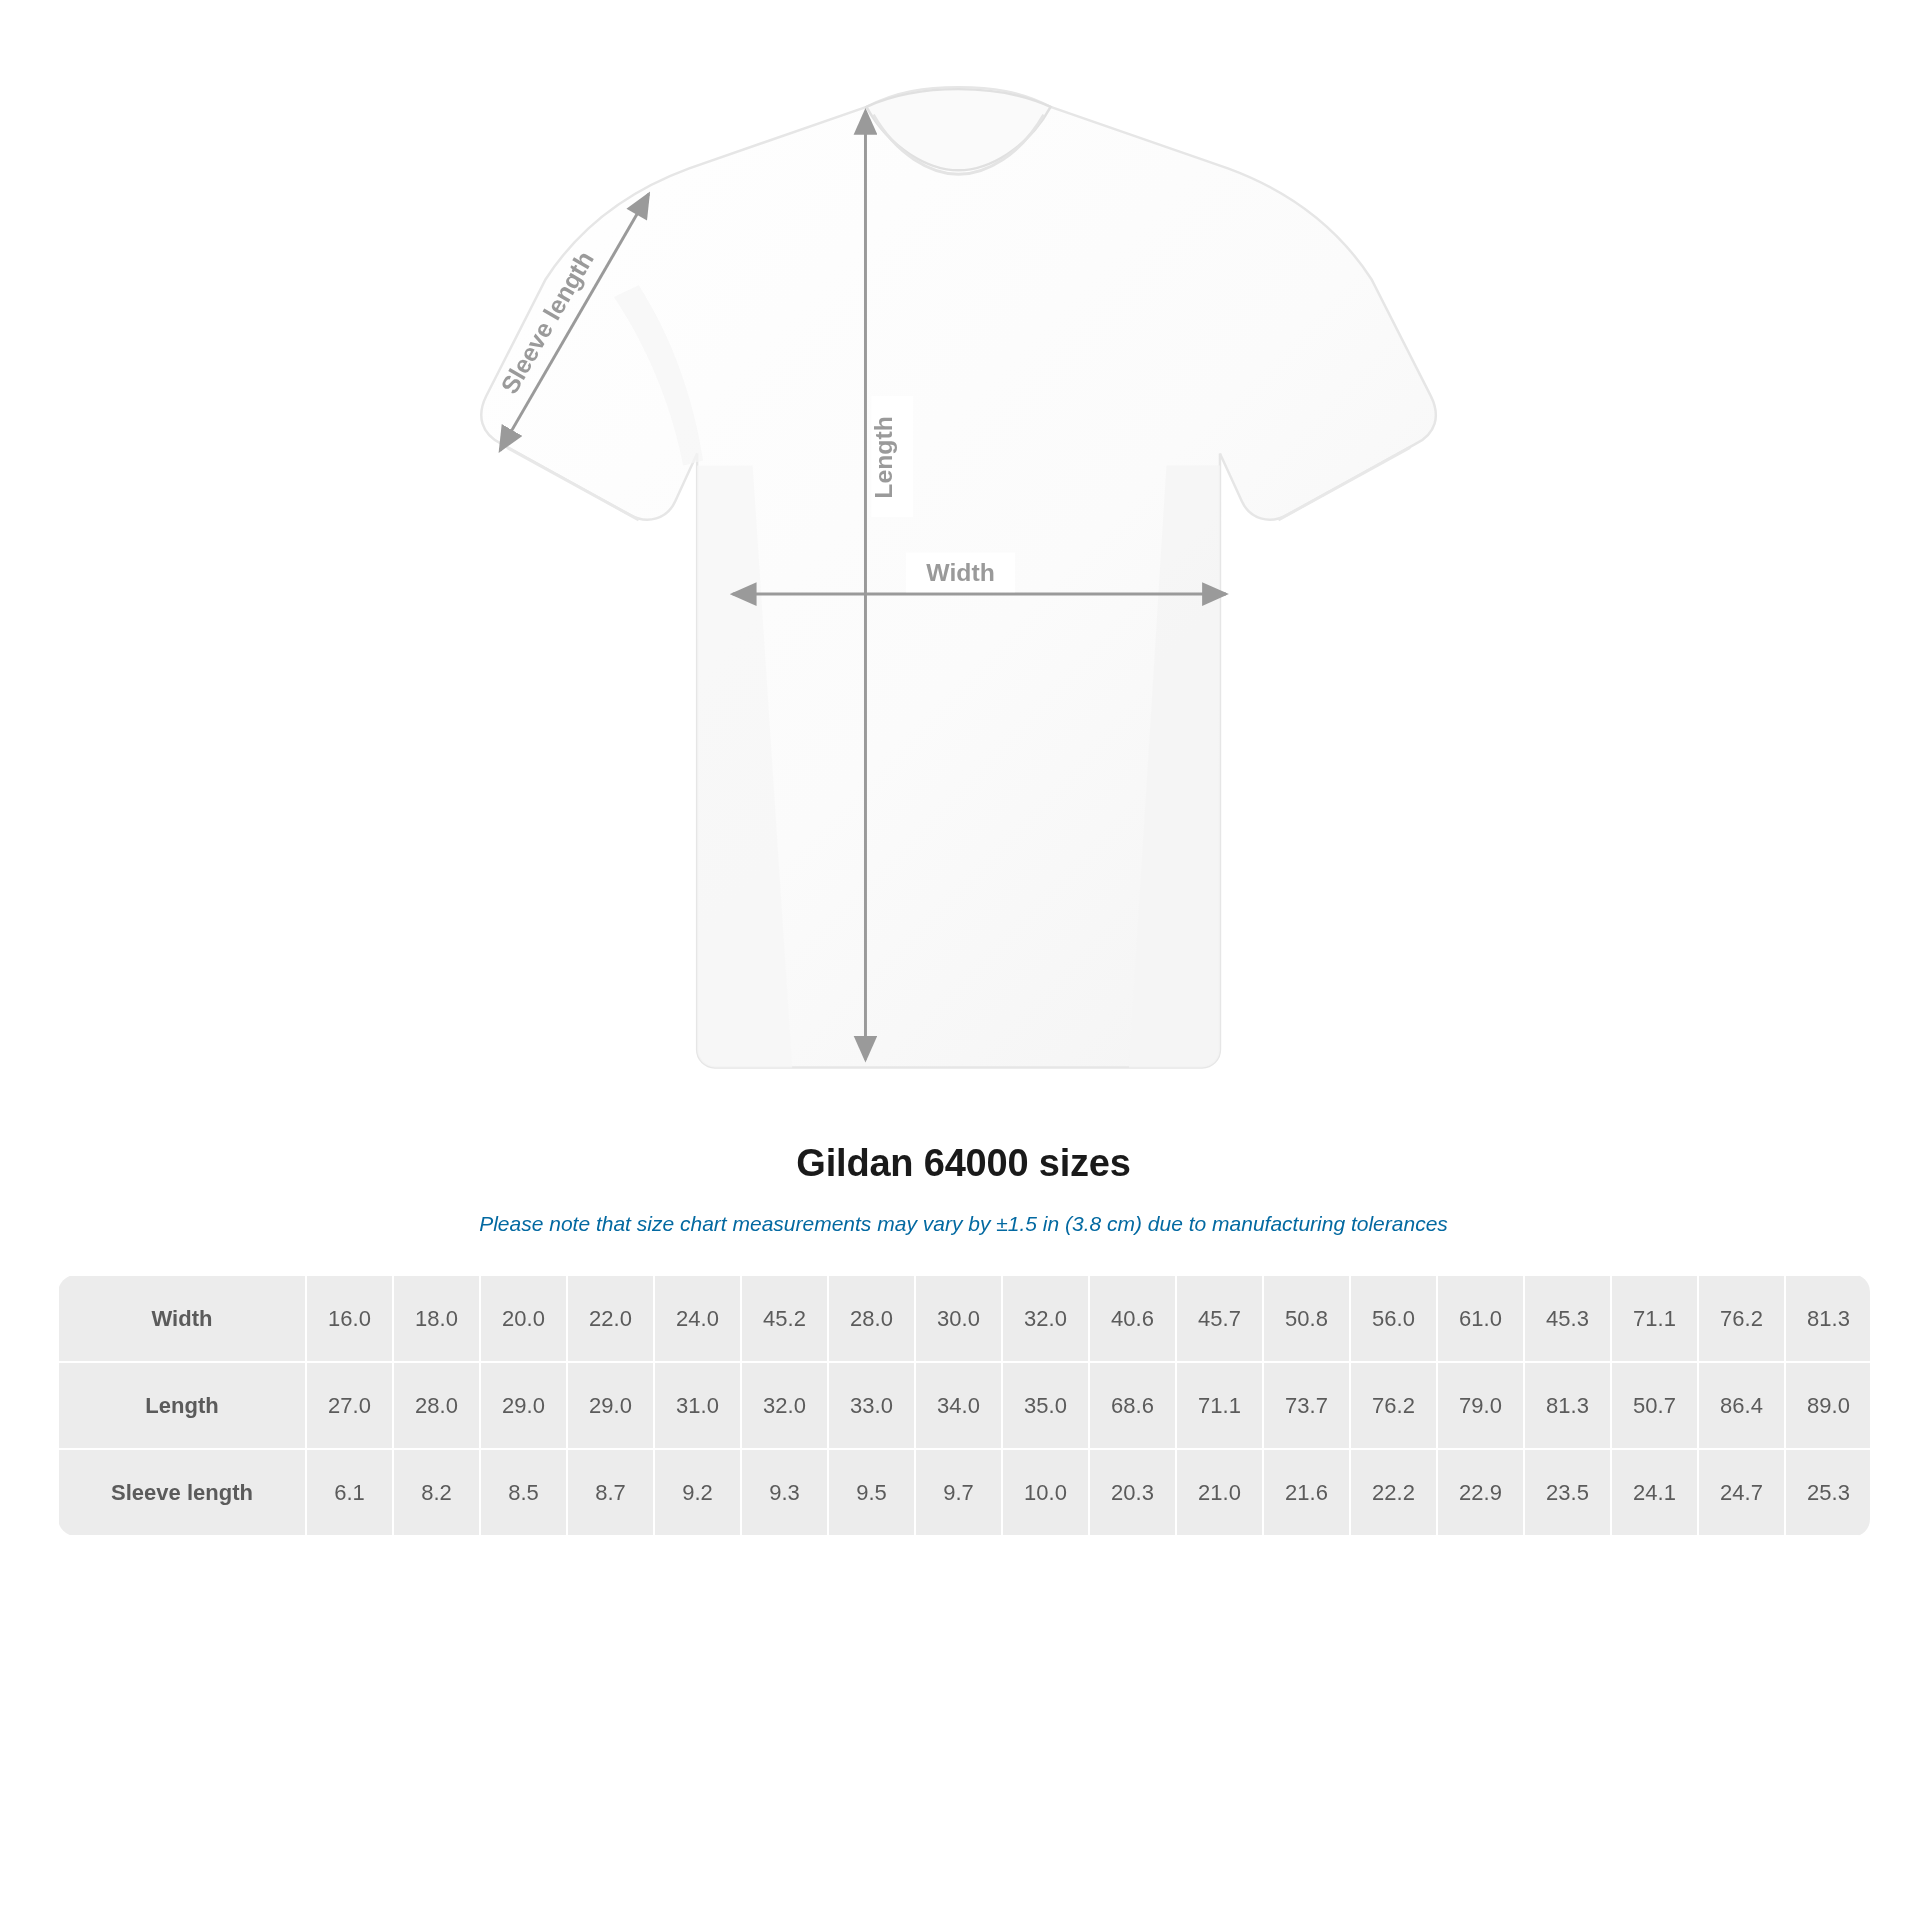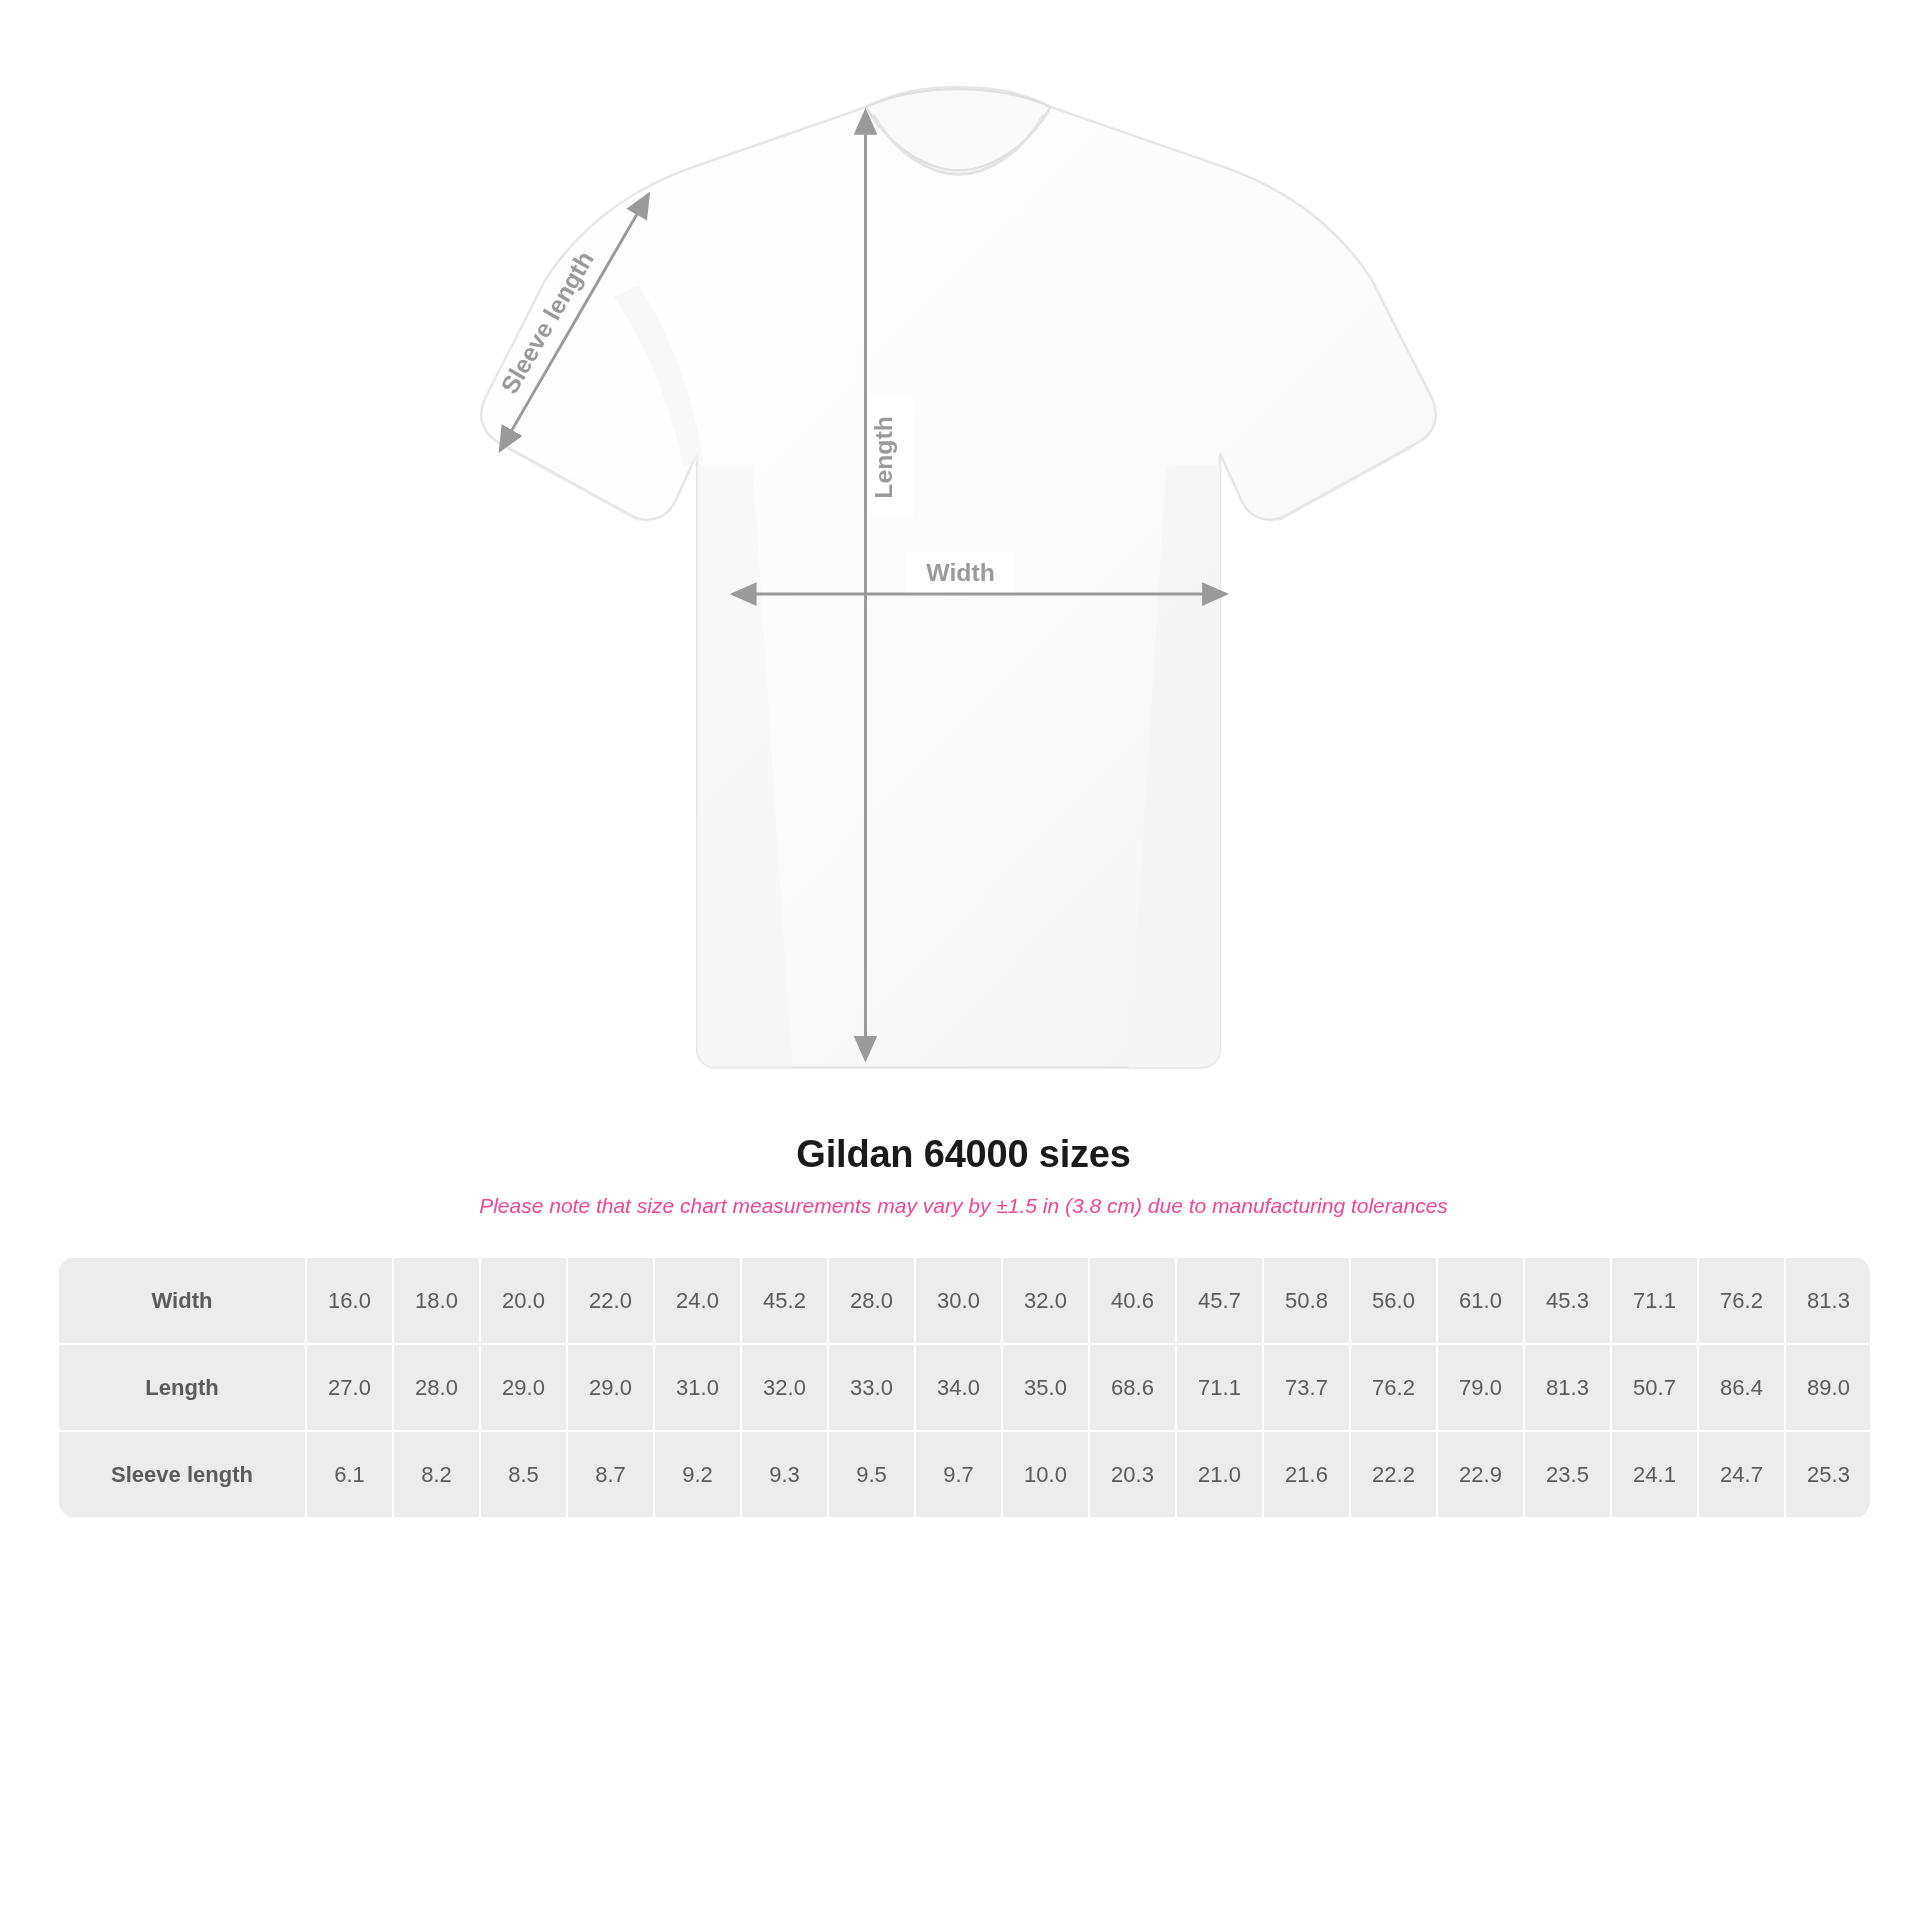--- a/index.html
+++ b/index.html
@@ -32,29 +32,29 @@
     left: 0;
     top: 0;
   }
 
   
   .chart-title {
     text-align: center;
     font-size: 38px;
     font-weight: bold;
     color: #1a1a1a;
-    margin: 0;
+    margin: 9px;
     padding-top: 24px;
     letter-spacing: -0.2px;
   }
   .chart-note {
     text-align: center;
     font-size: 21px;
     font-style: italic;
-    color: #ec4899;
+    color: #0369a1;
     margin: 0;
     padding-top: 18px;
   }
 
   
   .table-wrap {
     margin: 38px 57px 0 57px;
     border-radius: 18px;
     overflow: hidden;
     background: #ffffff;

